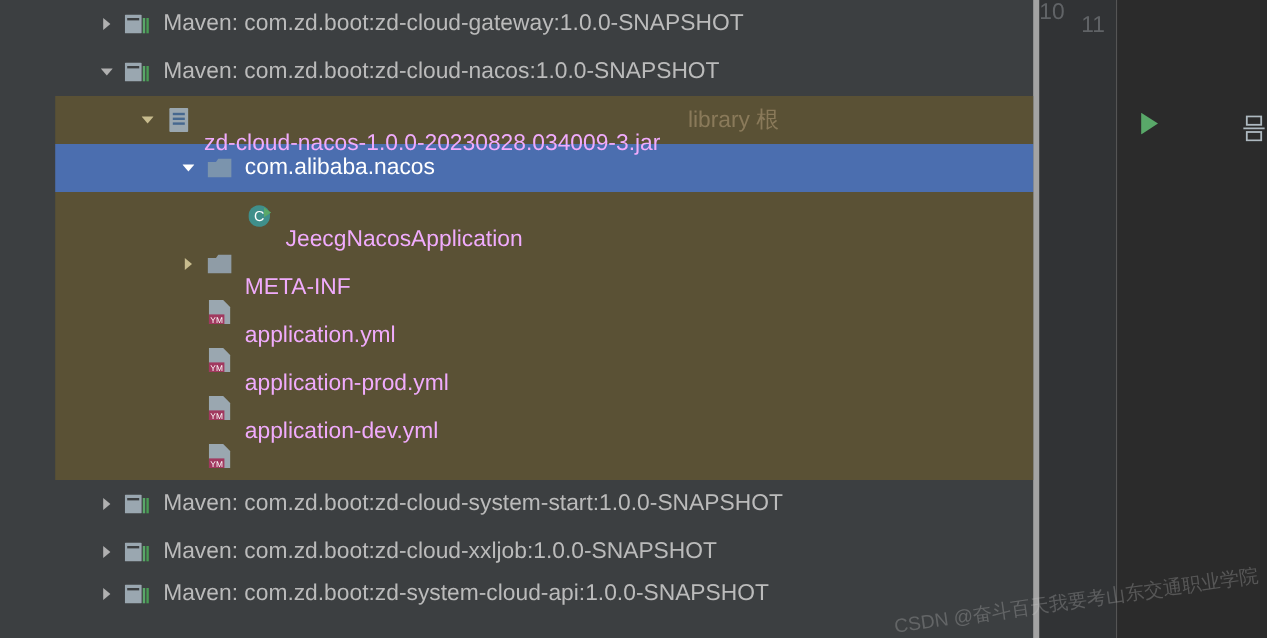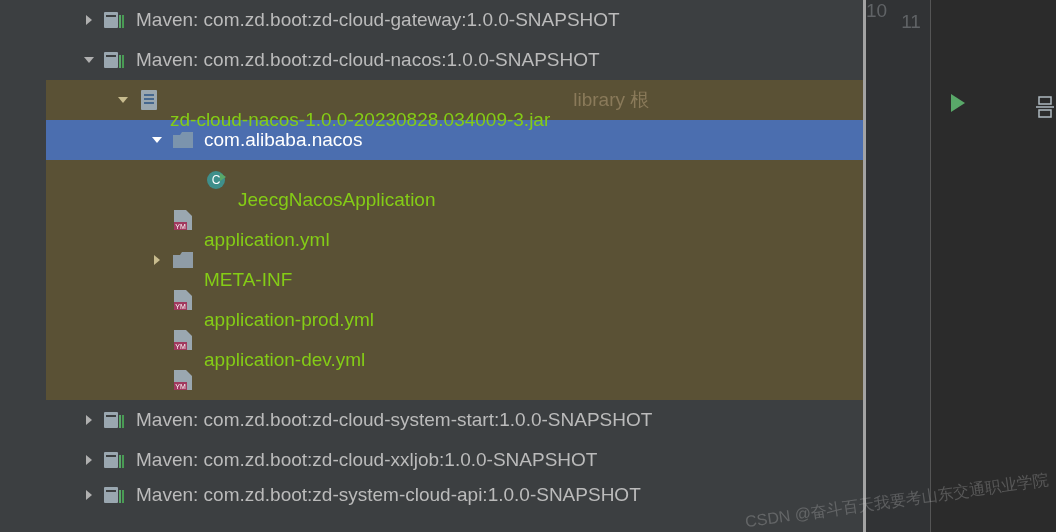--- a/index.html
+++ b/index.html
@@ -11,21 +11,21 @@
     width: 1056px;
     height: 532px;
     overflow: hidden;
     position: relative;
     display: flex;
   }
   .project-panel {
     width: 866px;
     height: 100%;
     background: #3c3f41;
-    border-right: 3px solid #a3a3a3;
+    border-right: 5px solid #a3a3a3;
     position: relative;
     text-decoration: underline;
   }
   .tree-area {
     position: absolute;
     left: 46px;
     top: 0;
     right: 0;
     bottom: 0;
   }
@@ -46,21 +46,21 @@
   }
   .spacer { display: inline-block; width: 34px; }
   .icon {
     width: 22px; height: 22px;
     display: inline-flex; align-items:center; justify-content:center;
     margin-right: 10px;
     position: relative;
   }
   .label { color: #bbbbbb; }
   .row.selected .label { color: #ffffff; }
-  .row.highlight .label { color: #84cc16; margin-top: 40px; }
+  .row.highlight .label { color: #f0abfc; margin-top: 40px; }
   .hint { color: #8a7a5a; margin-left: 23px; }
   .gutter {
     width: 65px;
     height: 100%;
     background: #313335;
     border-right: 1px solid #555;
     display: flex;
     flex-direction: row;
     padding-top: 0;
   }
@@ -185,46 +185,46 @@
             <path d="M13 3 L19 7 L13 11 Z" fill="#59a869"></path>
           </svg>
       </span>
       <span class="label">JeecgNacosApplication</span>
     </div>
 
     <div class="row highlight">
       <span class="spacer"></span>
         <span class="spacer"></span>
         <span class="spacer"></span>
+      <span class="arrow">
+        <svg width="10" height="10" viewBox="0 0 10 10">
+            <path d="M2 0 L8 5 L2 10 Z" fill="#c8bc8e"></path>
+          </svg>
+      </span>
+      <span class="icon">
+        <svg width="20" height="16" viewBox="0 0 20 16">
+            <path d="M0 3 L7 3 L9 0 L20 0 L20 16 L0 16 Z" fill="#8f9ca6"></path>
+          </svg>
+      </span>
+      <span class="label">META-INF</span>
+    </div>
+
+    <div class="row highlight">
+      <span class="spacer"></span>
+        <span class="spacer"></span>
+        <span class="spacer"></span>
       <span class="arrow" style="visibility:hidden;"></span>
       <span class="icon">
         <svg width="18" height="20" viewBox="0 0 18 20">
             <path d="M0 0 L12 0 L18 6 L18 20 L0 20 Z" fill="#9aa7b0"></path>
             <rect x="0" y="12" width="13" height="8" fill="#a1395f"></rect>
             <text x="6.5" y="19" text-anchor="middle" fill="#fff" font-size="7" font-family="Arial">YM</text>
           </svg>
       </span>
       <span class="label">application.yml</span>
-    </div>
-
-    <div class="row highlight">
-      <span class="spacer"></span>
-        <span class="spacer"></span>
-        <span class="spacer"></span>
-      <span class="arrow">
-        <svg width="10" height="10" viewBox="0 0 10 10">
-            <path d="M2 0 L8 5 L2 10 Z" fill="#c8bc8e"></path>
-          </svg>
-      </span>
-      <span class="icon">
-        <svg width="20" height="16" viewBox="0 0 20 16">
-            <path d="M0 3 L7 3 L9 0 L20 0 L20 16 L0 16 Z" fill="#8f9ca6"></path>
-          </svg>
-      </span>
-      <span class="label">META-INF</span>
     </div>
 
     <div class="row highlight">
       <span class="spacer"></span>
         <span class="spacer"></span>
         <span class="spacer"></span>
       <span class="arrow" style="visibility:hidden;"></span>
       <span class="icon">
         <svg width="18" height="20" viewBox="0 0 18 20">
             <path d="M0 0 L12 0 L18 6 L18 20 L0 20 Z" fill="#9aa7b0"></path>

